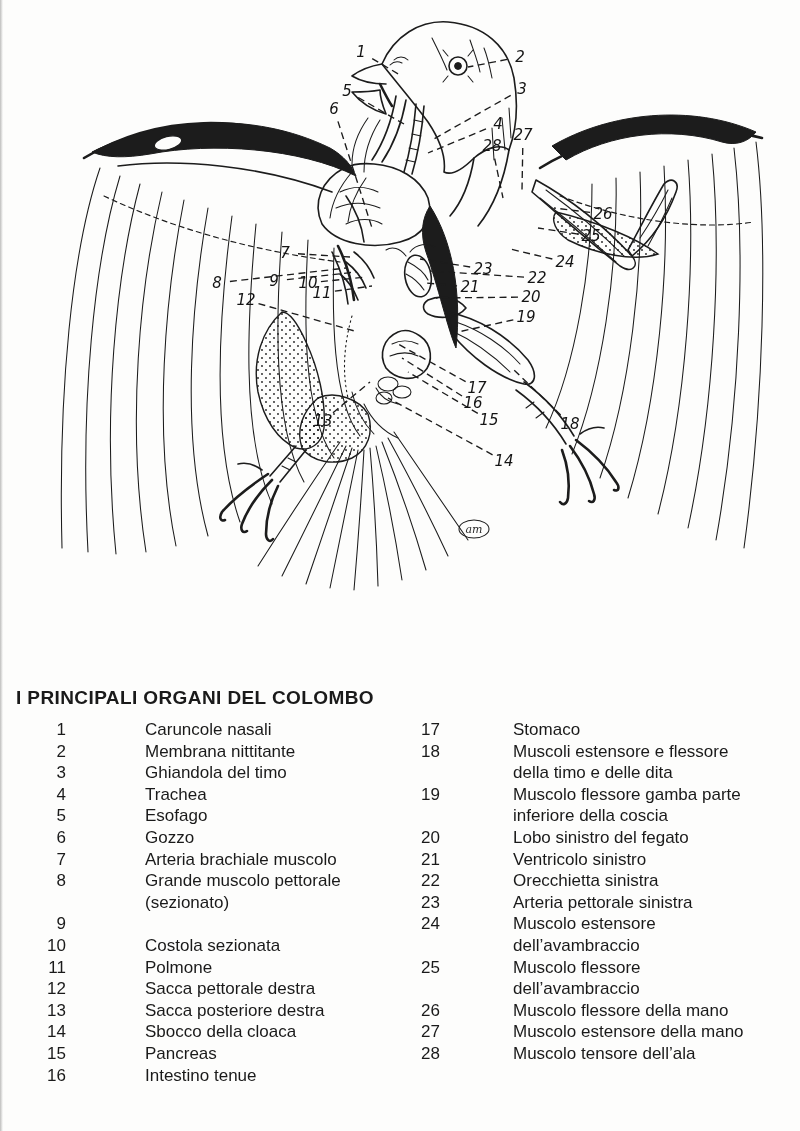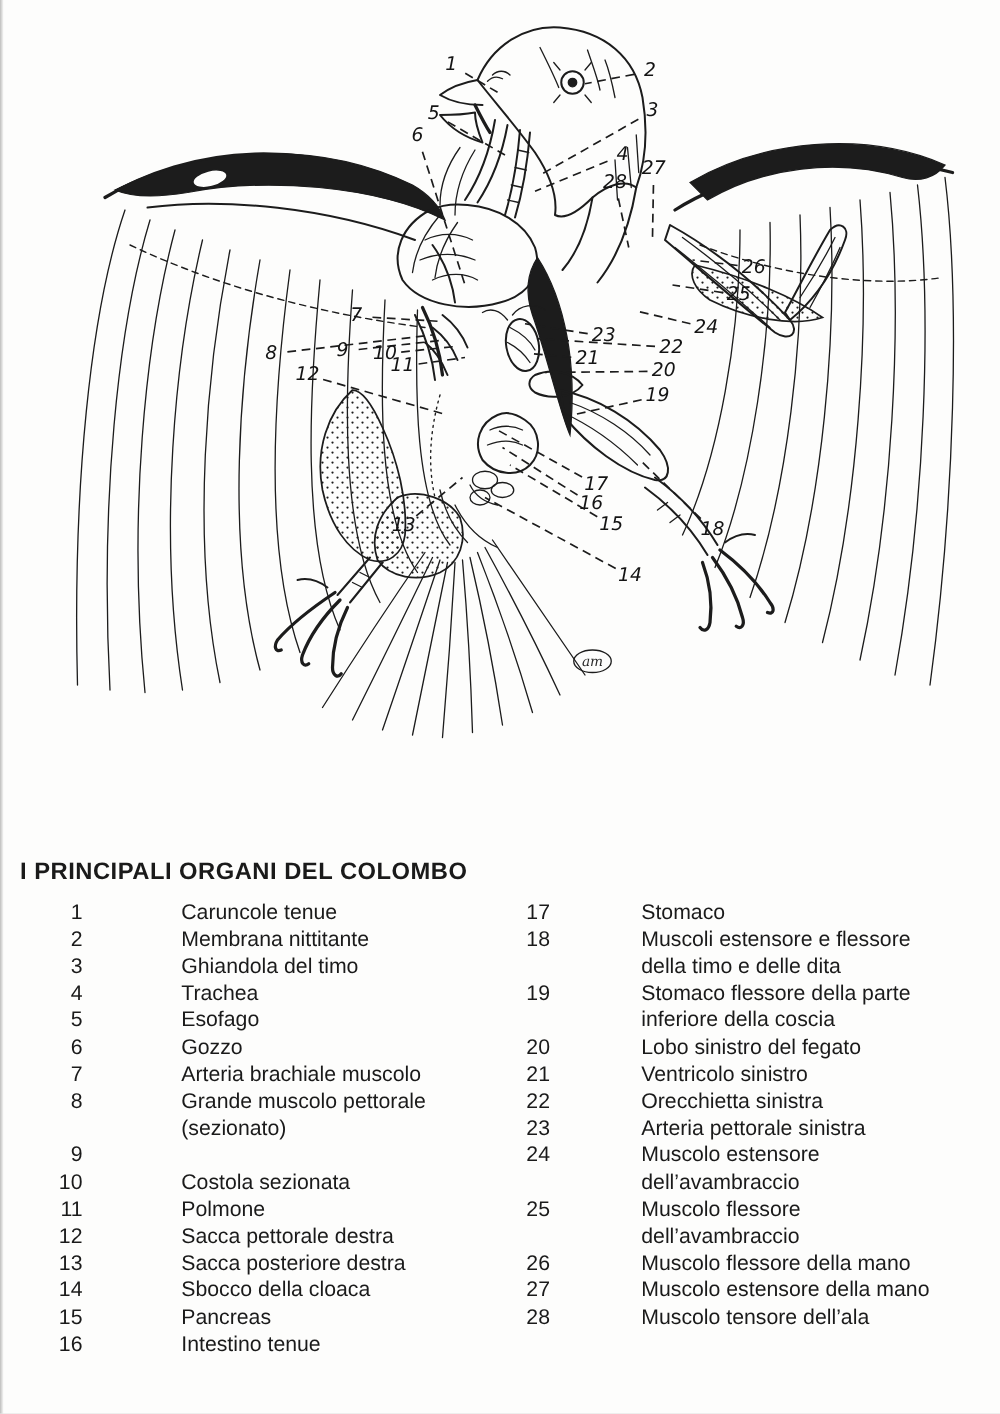--- a/index.html
+++ b/index.html
@@ -242,21 +242,21 @@
     </svg>
   </figure>
 
   <h1 class="legend-title">I PRINCIPALI ORGANI DEL COLOMBO</h1>
 
   <div class="legend">
     <div class="col col-left">
 
         <div class="row">
           <span class="num">1</span>
-          <span class="lbl">Caruncole tenue</span>
+          <span class="lbl">Caruncole nasali</span>
         </div>
 
         <div class="row">
           <span class="num">2</span>
           <span class="lbl">Membrana nittitante</span>
         </div>
 
         <div class="row">
           <span class="num">3</span>
           <span class="lbl">Ghiandola del timo</span>
@@ -333,21 +333,21 @@
           <span class="lbl">Stomaco</span>
         </div>
 
         <div class="row">
           <span class="num">18</span>
           <span class="lbl">Muscoli estensore e flessore della timo e delle dita</span>
         </div>
 
         <div class="row">
           <span class="num">19</span>
-          <span class="lbl">Stomaco flessore della parte inferiore della coscia</span>
+          <span class="lbl">Muscolo flessore gamba parte inferiore della coscia</span>
         </div>
 
         <div class="row">
           <span class="num">20</span>
           <span class="lbl">Lobo sinistro del fegato</span>
         </div>
 
         <div class="row">
           <span class="num">21</span>
           <span class="lbl">Ventricolo sinistro</span>

